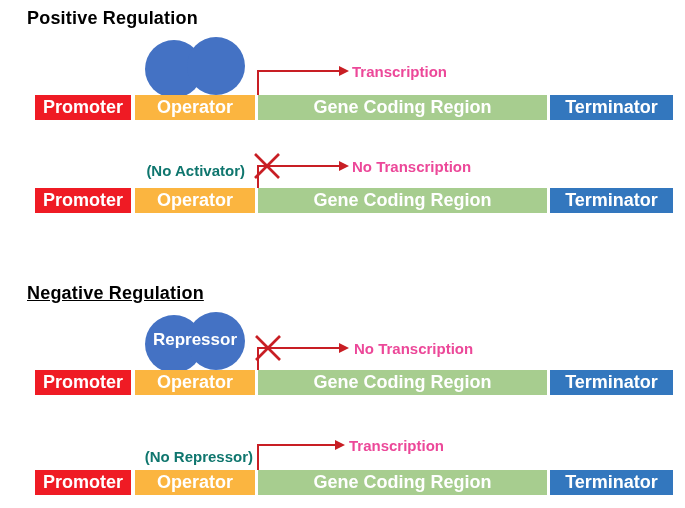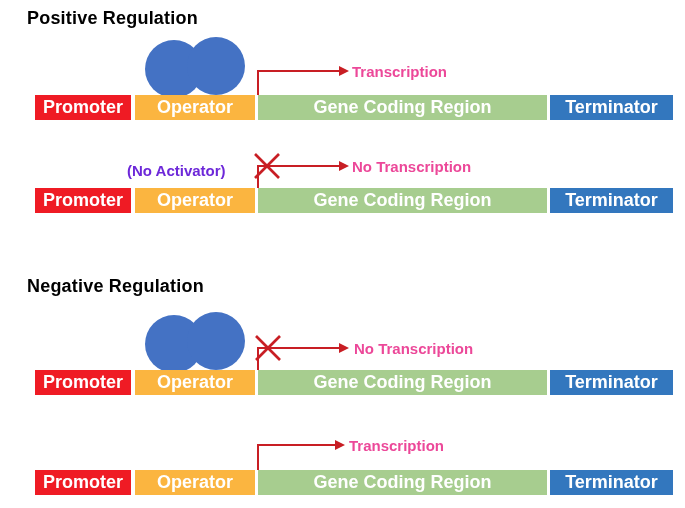--- a/index.html
+++ b/index.html
@@ -34,22 +34,22 @@
   .arrow-h{position:absolute;height:2px;background:#C81E24;}
   .arrow-head{
     position:absolute;width:0;height:0;
     border-left:10px solid #C81E24;border-top:5px solid transparent;
     border-bottom:5px solid transparent;
   }
   .result-label{
     position:absolute;font-size:15px;font-weight:bold;color:#ec4899;white-space:nowrap;
   }
   .annotation{
-    position:absolute;font-size:15px;font-weight:bold;color:#6d28d9;
-    text-align:left;white-space:nowrap;
+    position:absolute;font-size:15px;font-weight:bold;color:#0f766e;
+    text-align:right;white-space:nowrap;
   }
   .x-mark{position:absolute;width:30px;height:28px;}
 </style>
 </head>
 <body>
 
 <div class="canvas">
 
   <div class="section-title" style="top:8px;">Positive Regulation</div>
 
@@ -77,41 +77,43 @@
     <line x1="27" y1="2" x2="3" y2="26" stroke="#C81E24" stroke-width="2.6"></line>
   </svg>
   <div class="result-label" style="left:352px;top:158px;">No Transcription</div>
   <div class="dna-bar" style="top:188px;">
     <div class="dna-seg seg-promoter" style="background: rgb(239, 27, 36);">Promoter</div>
     <div class="dna-seg seg-operator" style="background: rgb(251, 181, 64);">Operator</div>
     <div class="dna-seg seg-gene" style="background: rgb(167, 205, 143);">Gene Coding Region</div>
     <div class="dna-seg seg-terminator" style="background: rgb(51, 119, 190);">Terminator</div>
   </div>
 
-  <div class="section-title" style="top:276px;">Negative Regulation</div>
+  <div class="section-title" style="top:283px;text-decoration:underline;">Negative Regulation</div>
 
   <div class="protein" style="left:145px;top:312px;">
     <div class="c1"></div>
     <div class="c2"></div>
+    <div class="p-label">Repressor</div>
   </div>
   <div class="arrow-v" style="left:257px;top:348px;height:22px;"></div>
   <div class="arrow-h" style="left:257px;top:347px;width:82px;"></div>
   <div class="arrow-head" style="left:339px;top:343px;"></div>
   <svg class="x-mark" style="left:253px;top:334px;" viewBox="0 0 30 28">
     <line x1="3" y1="2" x2="27" y2="26" stroke="#C81E24" stroke-width="2.6"></line>
     <line x1="27" y1="2" x2="3" y2="26" stroke="#C81E24" stroke-width="2.6"></line>
   </svg>
   <div class="result-label" style="left:354px;top:340px;">No Transcription</div>
   <div class="dna-bar" style="top:370px;">
     <div class="dna-seg seg-promoter" style="background: rgb(239, 27, 36);">Promoter</div>
     <div class="dna-seg seg-operator" style="background: rgb(251, 181, 64);">Operator</div>
     <div class="dna-seg seg-gene" style="background: rgb(167, 205, 143);">Gene Coding Region</div>
     <div class="dna-seg seg-terminator" style="background: rgb(51, 119, 190);">Terminator</div>
   </div>
 
+  <div class="annotation" style="left:120px;top:448px;width:133px;">(No Repressor)</div>
   <div class="arrow-v" style="left:257px;top:445px;height:25px;"></div>
   <div class="arrow-h" style="left:257px;top:444px;width:78px;"></div>
   <div class="arrow-head" style="left:335px;top:440px;"></div>
   <div class="result-label" style="left:349px;top:437px;">Transcription</div>
   <div class="dna-bar" style="top:470px;">
     <div class="dna-seg seg-promoter" style="background: rgb(239, 27, 36);">Promoter</div>
     <div class="dna-seg seg-operator" style="background: rgb(251, 181, 64);">Operator</div>
     <div class="dna-seg seg-gene" style="background: rgb(167, 205, 143);">Gene Coding Region</div>
     <div class="dna-seg seg-terminator" style="background: rgb(51, 119, 190);">Terminator</div>
   </div>

